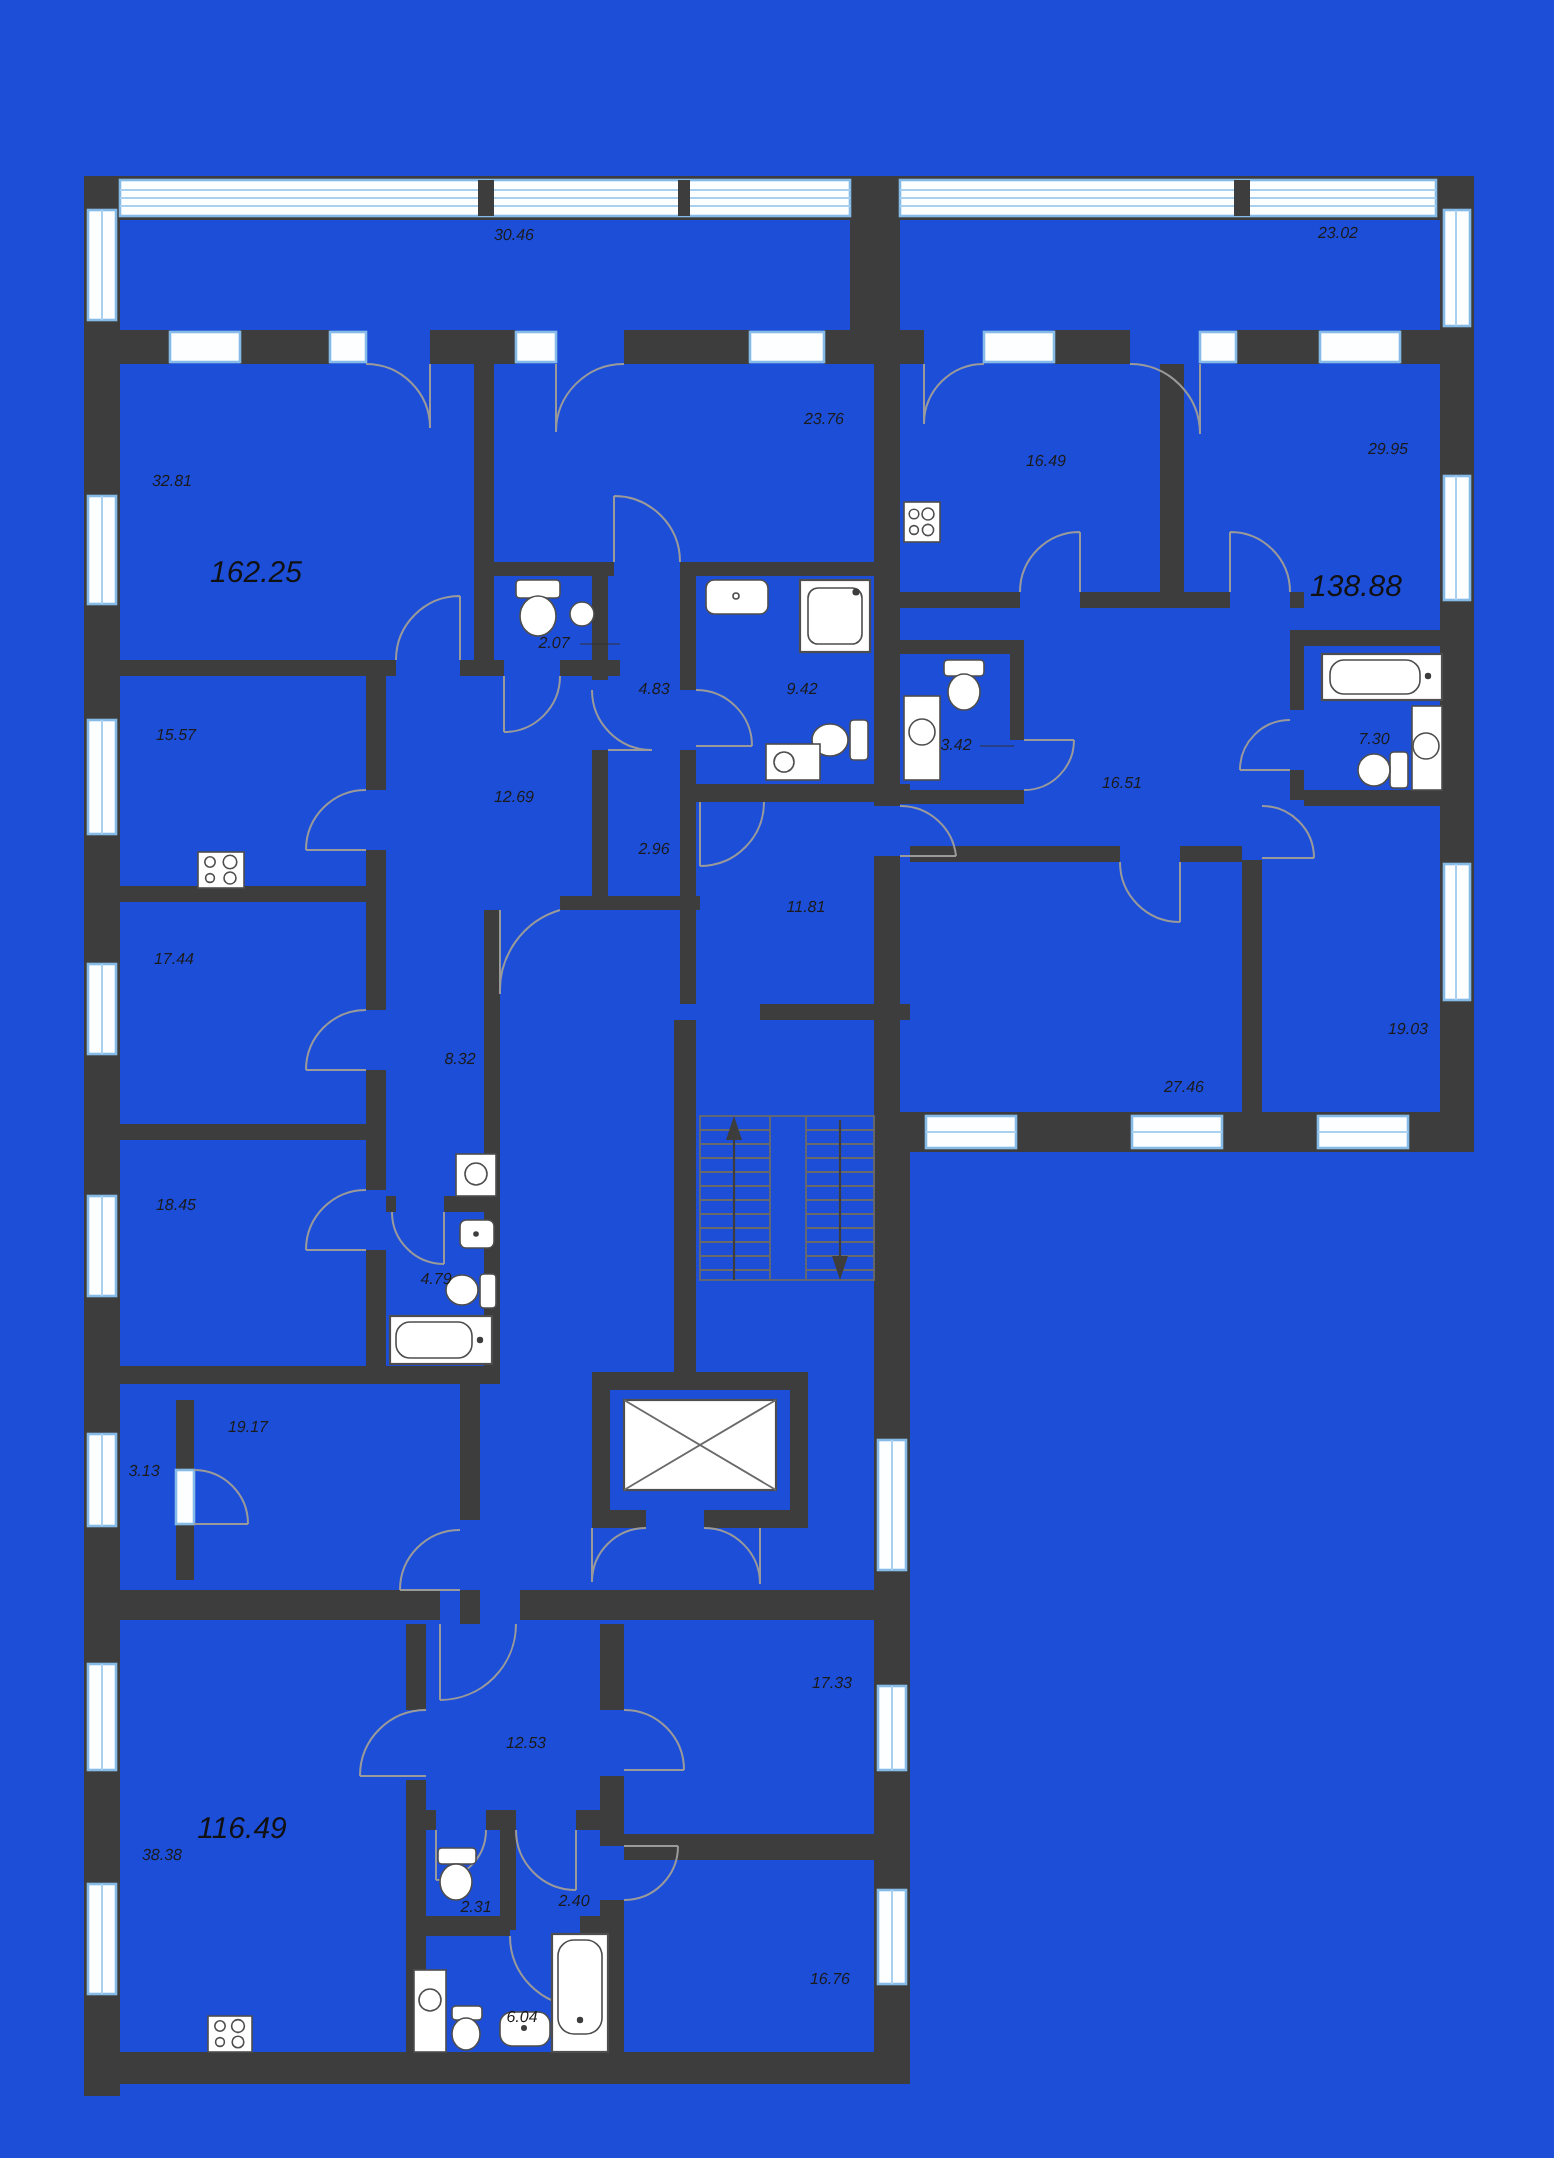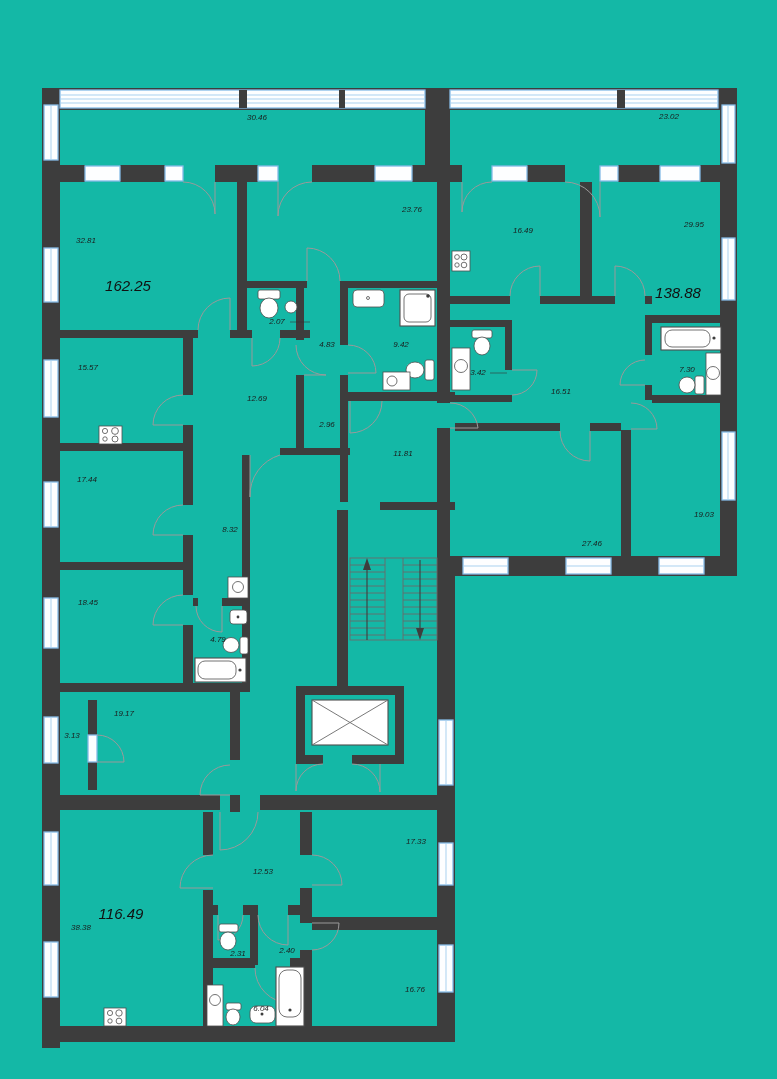--- a/index.html
+++ b/index.html
@@ -1,16 +1,16 @@
 <!DOCTYPE html>
 <html><head>
 <meta charset="utf-8">
 <style>
   html,body{margin:0;padding:0;background:#ffffff;}
-  .stage{position:relative;width:777px;height:1079px;background:#14b8a6;overflow:hidden;
+  .stage{position:relative;width:777px;height:1079px;background:#1d4ed8;overflow:hidden;
          font-family:"Liberation Sans", sans-serif;}
   svg{display:block;}
   .wall{fill:#3d3d3d;stroke:none;}
   .win{fill:#fdfeff;stroke:#85bbe6;stroke-width:1.3;}
   .winline{stroke:#a9d1ef;stroke-width:1;fill:none;}
   .door{stroke:#9a9a9a;stroke-width:1;fill:none;}
   .fix{stroke:#4e4e4e;stroke-width:1.1;fill:#ffffff;}
   .fixthin{stroke:#4e4e4e;stroke-width:0.8;fill:#ffffff;}
   .stair{stroke:#6a6a6a;stroke-width:0.9;fill:none;}
   .arrow{stroke:#3d3d3d;stroke-width:1.1;fill:none;}

